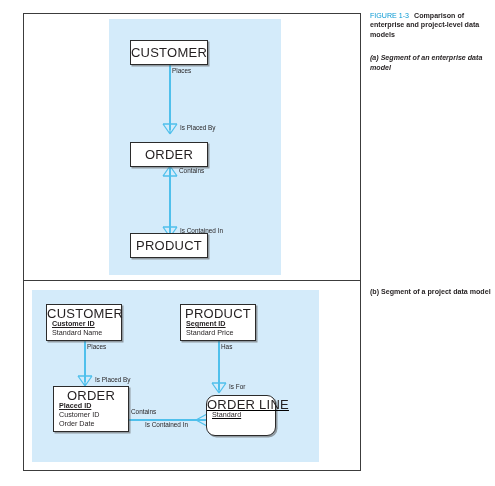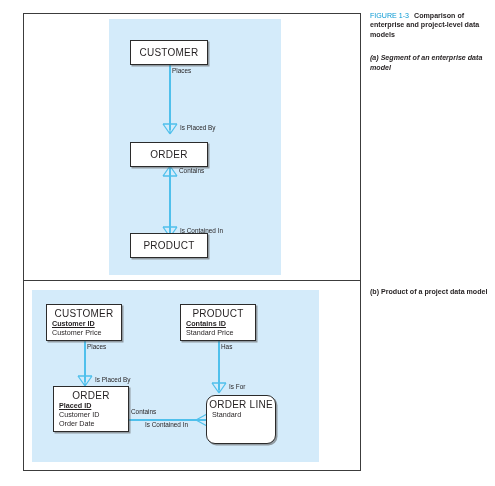--- a/index.html
+++ b/index.html
@@ -63,21 +63,21 @@
     border: 1.4px solid #2b2b2b;
     box-sizing: border-box;
     box-shadow: 1.5px 1.5px 0 rgba(90,90,90,0.55);
     text-align: center;
     z-index: 5;
   }
   .entity.weak {
     border-radius: 9px;
   }
   .entity-name {
-    font-size: 10px;
+    font-size: 13px;
     color: #231f20;
     letter-spacing: 0.25px;
     line-height: 11px;
     padding-top: 3px;
     white-space: nowrap;
   }
   .entity.simple .entity-name {
     padding: 0;
     line-height: inherit;
   }
@@ -212,42 +212,42 @@
 
     <div class="conn-h" style="left:97px; top:129px; width:77px;"></div>
     <svg class="foot" style="left:164px; top:122px;" width="12" height="16" viewBox="0 0 12 16">
       <path d="M0 8 L11 2 M0 8 L11 8 M0 8 L11 14 M11 2 L11 14" stroke="#4fc0ec" stroke-width="1.3" fill="none"></path>
     </svg>
 
     <div class="entity" style="left:14px; top:14px; width:76px; height:37px;">
       <div class="entity-name">CUSTOMER</div>
       <div class="attr-list">
         <div class="attr pk">Customer ID</div>
-        <div class="attr">Customer Price</div>
+        <div class="attr">Standard Name</div>
       </div>
     </div>
 
     <div class="entity" style="left:148px; top:14px; width:76px; height:37px;">
       <div class="entity-name">PRODUCT</div>
       <div class="attr-list">
-        <div class="attr pk">Contains ID</div>
+        <div class="attr pk">Segment ID</div>
         <div class="attr">Standard Price</div>
       </div>
     </div>
 
     <div class="entity" style="left:21px; top:96px; width:76px; height:46px;">
       <div class="entity-name">ORDER</div>
       <div class="attr-list">
         <div class="attr pk">Placed ID</div>
         <div class="attr">Customer ID</div>
         <div class="attr">Order Date</div>
       </div>
     </div>
 
-    <div class="entity weak" style="left:174px; top:105px; width:70px; height:49px;">
+    <div class="entity weak" style="left:174px; top:105px; width:70px; height:41px;text-decoration:underline;">
       <div class="entity-name">ORDER LINE</div>
       <div class="attr-list">
         <div class="attr">Standard</div>
       </div>
     </div>
 
     <div class="rel-label" style="left:55px; top:53px;">Places</div>
     <div class="rel-label" style="left:63px; top:86px;">Is Placed By</div>
 
     <div class="rel-label" style="left:189px; top:53px;">Has</div>
@@ -257,14 +257,14 @@
     <div class="rel-label" style="left:113px; top:131px;">Is Contained In</div>
   </div>
 </div>
 
 <div id="caption-a" class="caption">
   <span class="fig-num">FIGURE 1-3</span><span class="fig-lead-gap"></span><span>Comparison of enterprise and project-level data models</span>
   <span class="caption-sub">(a) Segment of an enterprise data model</span>
 </div>
 
 <div id="caption-b" class="caption">
-  <span>(b) Product of a project data model</span>
+  <span>(b) Segment of a project data model</span>
 </div>
 
 </body></html>

